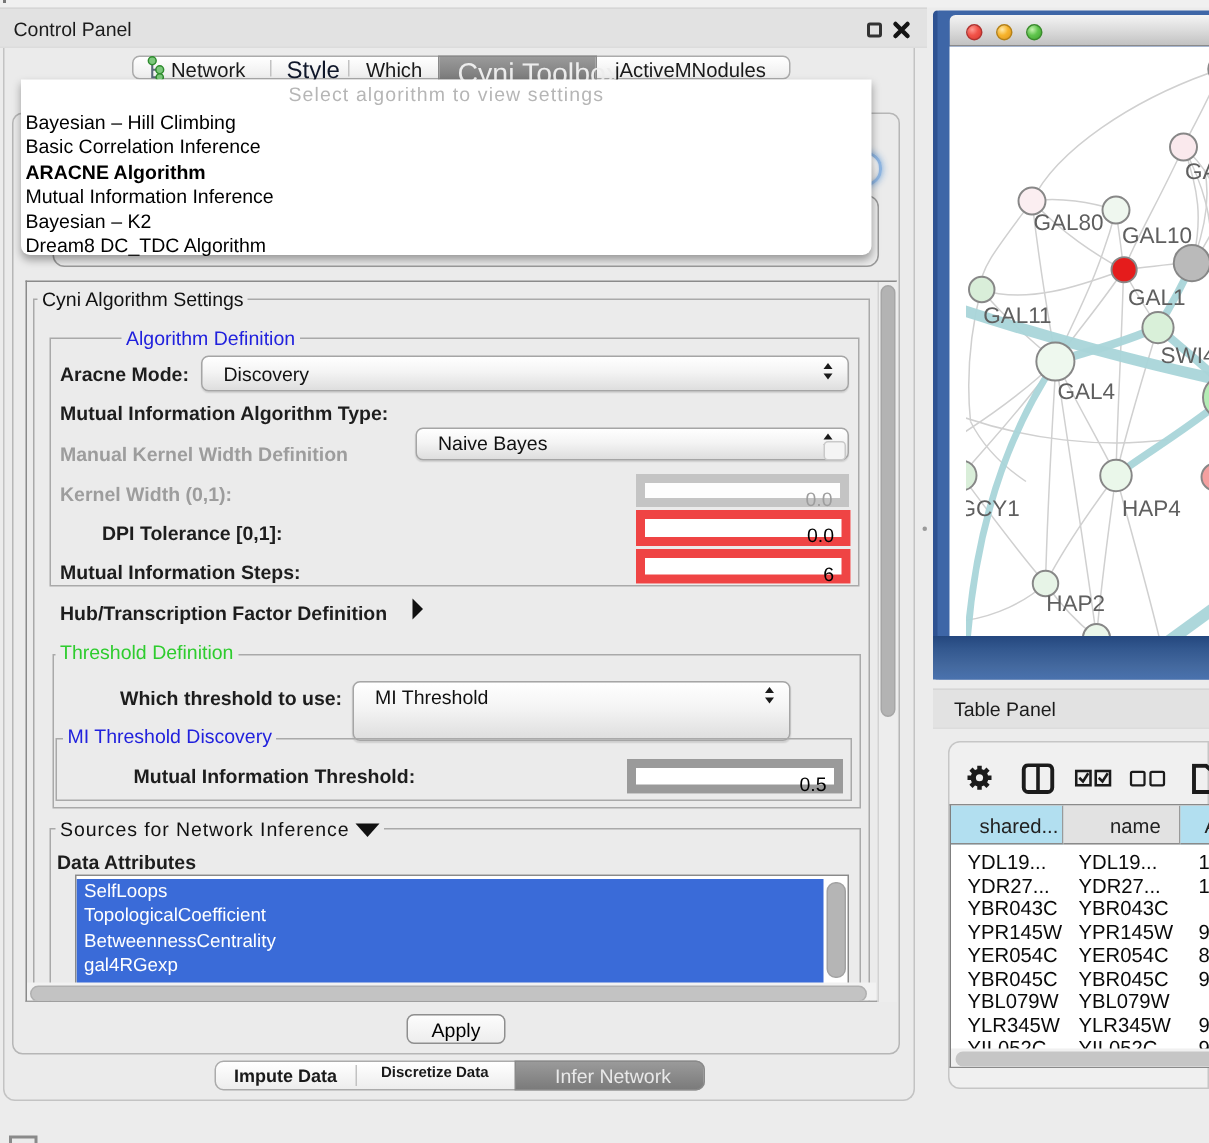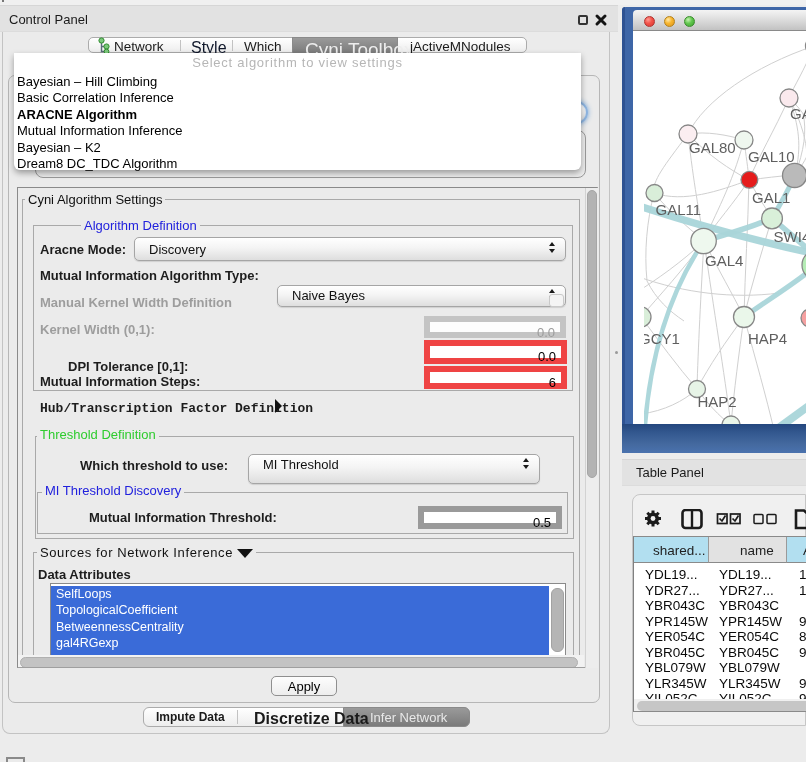--- a/index.html
+++ b/index.html
@@ -80,34 +80,34 @@
           <div class="aru"></div>
           <div class="ard"></div>
         </div>
   </div>
   <div class="lbl dis" style="left:22px;top:107px;">Manual Kernel Width Definition</div>
   <div class="abs" style="left:531px;top:106px;width:15px;height:13px;background:#f4f4f4;border:1px solid #c9c9c9;border-radius:3px;"></div>
 
   <div class="lbl dis" style="left:22px;top:134px;">Kernel Width (0,1):</div>
   <div class="fld" style="left:406px;top:128px;width:142px;height:22px;border-color:#c4c4c4;color:#9d9d9d;background:#fdfdfd;">0.0</div>
 
-  <div class="lbl" style="left:22px;top:171px;padding-left:28px;">DPI Tolerance [0,1]:</div>
+  <div class="lbl" style="left:22px;top:160px;padding-left:28px;">DPI Tolerance [0,1]:</div>
   <div class="fld" style="left:406px;top:152px;width:143px;height:24px;">0.0</div>
 
   <div class="lbl" style="left:22px;top:186px;">Mutual Information Steps:</div>
   <div class="fld" style="left:406px;top:178px;width:143px;height:23px;">6</div>
 
-  <div class="lbl" style="left:22px;top:213px;font-family:Liberation Mono, monospace;">Hub/Transcription Factor Definition</div>
+  <div class="lbl" style="left:22px;top:213px;">Hub/Transcription Factor Definition</div>
   <div class="abs" style="left:257px;top:211px;width:0;height:0;border-top:7px solid transparent;border-bottom:7px solid transparent;border-left:7.5px solid #111;"></div>
 
   <div class="group" style="left:17px;top:248px;width:539px;height:103px;"></div>
   <div class="gtitle" style="left:19px;top:239px;color:#2ecc2e;">Threshold Definition</div>
 
   <div class="lbl" style="left:62px;top:270px;">Which threshold to use:</div>
-  <div class="combo" style="left:230px;top:266px;width:292px;height:30px;">
+  <div class="combo" style="left:217px;top:266px;width:292px;height:40px;">
     <div class="ct" style="top:2px;">MI Threshold</div>
     <div class="arrows" style="right:10px;top:3px;">
           <div class="aru"></div>
           <div class="ard"></div>
         </div>
   </div>
 
   <div class="group" style="left:19px;top:304px;width:531px;height:42px;"></div>
   <div class="gtitle" style="left:24px;top:295px;color:#2121dd;">MI Threshold Discovery</div>
   <div class="lbl" style="left:30px;top:322px;padding-left:41px;">Mutual Information Threshold:</div>
@@ -129,21 +129,21 @@
 
 <div class="abs" style="left:585px;top:188px;width:13px;height:480px;background:#ededed;border-left:1px solid #d2d2d2;"></div>
 <div class="abs" style="left:586.5px;top:190px;width:10px;height:288px;background:#b3b3b3;border:1px solid #a6a6a6;border-radius:5px;"></div>
 
 <div class="abs" style="left:271px;top:676px;width:66px;height:20px;border:1px solid #8f8f8f;border-radius:5px;background:linear-gradient(180deg,#fdfdfd,#ededed);text-align:center;font-size:13px;color:#000;padding-top:2px;">Apply</div>
 
 <div class="abs" style="left:143px;top:707px;width:327px;height:20px;border:1px solid #ababab;border-radius:6px;background:linear-gradient(180deg,#ffffff,#ededed);"></div>
 <div class="abs" style="left:343px;top:707px;width:127px;height:20px;background:linear-gradient(180deg,#9a9a9a,#7b7b7b);border:1px solid #8a8a8a;border-radius:0 6px 6px 0;"></div>
 <div class="abs" style="left:237px;top:710px;width:1px;height:14px;background:#c2c2c2;"></div>
 <div class="abs" style="left:156px;top:709.5px;font-size:12px;font-weight:bold;color:#1a1a1a;">Impute Data</div>
-<div class="abs" style="left:254px;top:709.5px;font-size:16px;font-weight:bold;color:#1a1a1a;">Discretize Data</div>
+<div class="abs" style="left:254px;top:709.5px;font-size:10px;font-weight:bold;color:#1a1a1a;">Discretize Data</div>
 <div class="abs" style="left:370px;top:710px;font-size:13px;color:#e9e9e9;">Infer Network</div>
 
 <div class="abs" style="left:6px;top:757px;width:19px;height:12px;border:2px solid #8a8a8a;background:#ebebeb;"></div>
 
 <div class="abs" style="left:14px;top:53px;width:567px;height:117px;background:#ffffff;border-radius:0 0 6px 6px;box-shadow:0 3px 6px rgba(0,0,0,0.35);z-index:20;">
   <div style="position:absolute;left:0;top:2px;width:100%;text-align:center;font-size:13px;color:#b6b6b6;letter-spacing:0.75px;">Select algorithm to view settings</div>
   <div style="position:absolute;left:3px;top:21px;font-size:13px;line-height:16.4px;color:#000;white-space:nowrap;">Bayesian – Hill Climbing<br>Basic Correlation Inference<br><b>ARACNE Algorithm</b><br>Mutual Information Inference<br>Bayesian – K2<br>Dream8 DC_TDC Algorithm</div>
 </div>
 
 <div class="abs" style="left:622px;top:7px;width:184px;height:446px;background:#3e66a7;border-radius:4px 0 0 4px;">

